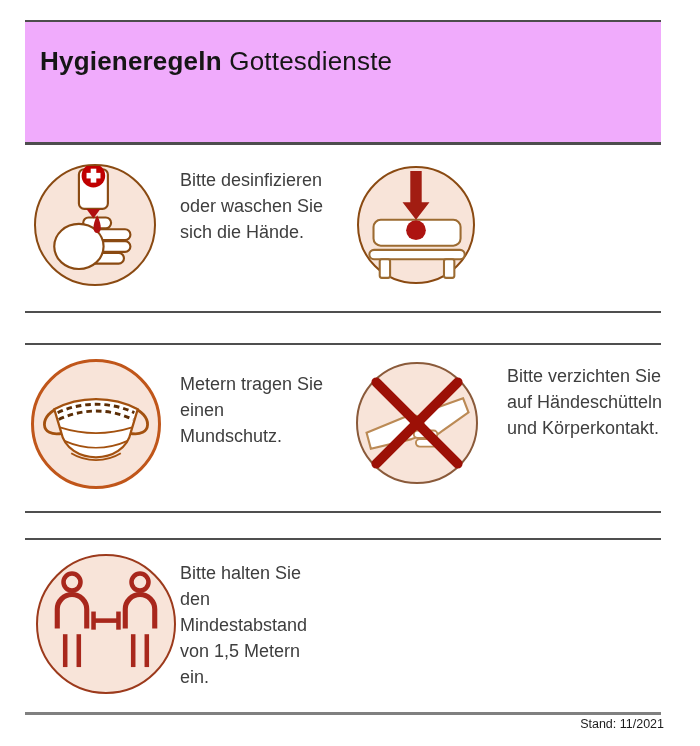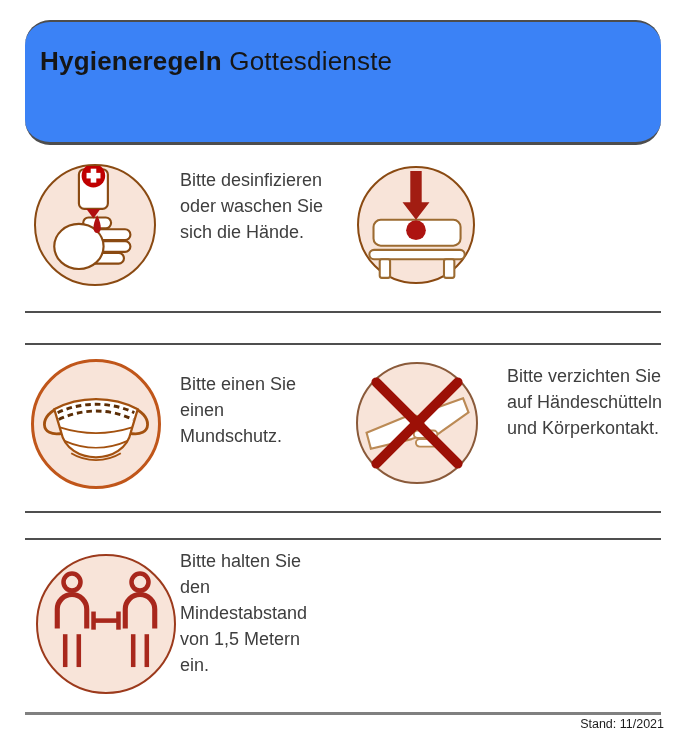--- a/index.html
+++ b/index.html
@@ -8,24 +8,23 @@
     position:relative;
     width:700px; height:746px;
     background:#ffffff;
     font-family:"Liberation Sans", sans-serif;
     overflow:hidden;
   }
 
   
   .header {
     position:absolute; left:25px; top:20px; width:636px; height:125px;
-    background:#3b82f6;
+    background:#f0abfc;
     border-top:2px solid #4d4d4d;
     border-bottom:3px solid #4d4d4d;
-    border-radius:25px;
   }
   .header h1 {
     padding:24px 0 0 15px;
     font-size:26px; line-height:30px;
     font-weight:400; color:#161616;
     letter-spacing:0.2px;
   }
   .header h1 .bold { font-weight:700; }
 
   
@@ -117,21 +116,21 @@
       <path d="M18,42 C40,30 70,30 92,42 L86,62 C80,92 30,92 24,62 Z" fill="#ffffff" stroke="#a3510f" stroke-width="2"></path>
 
       <path d="M21,45 C42,35 68,35 89,45" fill="none" stroke="#5b2d05" stroke-width="2.6" stroke-dasharray="5,3.5"></path>
       <path d="M22,51 C43,41 67,41 88,51" fill="none" stroke="#5b2d05" stroke-width="2.6" stroke-dasharray="5,3.5"></path>
 
       <path d="M23,58 C45,65 65,65 87,58" fill="none" stroke="#a3510f" stroke-width="1.6"></path>
       <path d="M27,70 C45,78 65,78 83,70" fill="none" stroke="#a3510f" stroke-width="1.6"></path>
       <path d="M33,81 C46,89 64,89 77,81" fill="none" stroke="#a3510f" stroke-width="1.6"></path>
     </svg>
   </div>
-  <p class="rule-text" style="left:180px; top:371px; width:175px;">Bitte einen Sie
+  <p class="rule-text" style="left:180px; top:371px; width:175px;">Metern tragen Sie
 einen
 Mundschutz.</p>
 
   <div class="icon-circle" style="left:356px; top:362px; width:122px; height:122px; border:2.5px solid #8a5a3a;">
     <svg viewBox="0 0 110 110">
 
       <path d="M98,32 L64,44 Q52,49 56,58 L62,65 Q70,70 79,62 L103,45 Z" fill="#ffffff" stroke="#bb8a55" stroke-width="2"></path>
       <path d="M8,64 L42,50 Q57,44 61,55 Q63,66 50,70 L12,79 Z" fill="#ffffff" stroke="#bb8a55" stroke-width="2"></path>
       <rect x="52" y="62" width="22" height="7" rx="3.5" fill="#ffffff" stroke="#bb8a55" stroke-width="1.8"></rect>
       <rect x="54" y="70" width="20" height="7" rx="3.5" fill="#ffffff" stroke="#bb8a55" stroke-width="1.8"></rect>
@@ -158,21 +157,21 @@
       <circle cx="90" cy="23" r="7.5" fill="none" stroke="#a8271c" stroke-width="4"></circle>
       <path d="M77,64 L77,47 A13,13 0 0 1 103,47 L103,64" fill="none" stroke="#a8271c" stroke-width="4.5"></path>
       <line x1="84" y1="69" x2="84" y2="98" stroke="#a8271c" stroke-width="4"></line>
       <line x1="96" y1="69" x2="96" y2="98" stroke="#a8271c" stroke-width="4"></line>
 
       <line x1="49" y1="57" x2="71" y2="57" stroke="#a8271c" stroke-width="4"></line>
       <line x1="49" y1="49" x2="49" y2="65" stroke="#a8271c" stroke-width="4"></line>
       <line x1="71" y1="49" x2="71" y2="65" stroke="#a8271c" stroke-width="4"></line>
     </svg>
   </div>
-  <p class="rule-text" style="left:180px; top:548px; width:180px;">Bitte halten Sie
+  <p class="rule-text" style="left:180px; top:560px; width:180px;">Bitte halten Sie
 den
 Mindestabstand
 von 1,5 Metern
 ein.</p>
 
   <div class="footer-line" style="top:712px;"></div>
   <div class="footer-date">Stand: 11/2021</div>
 
 </div>
 

